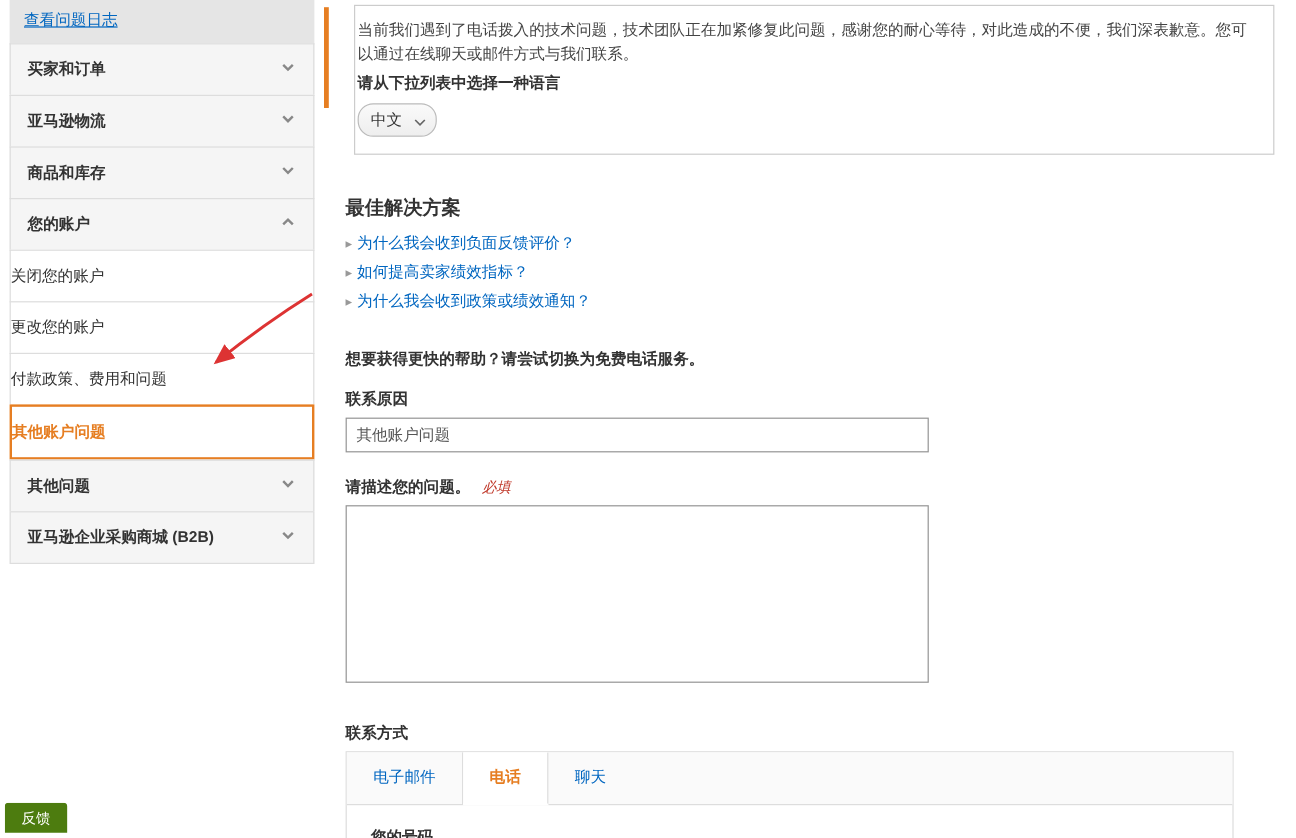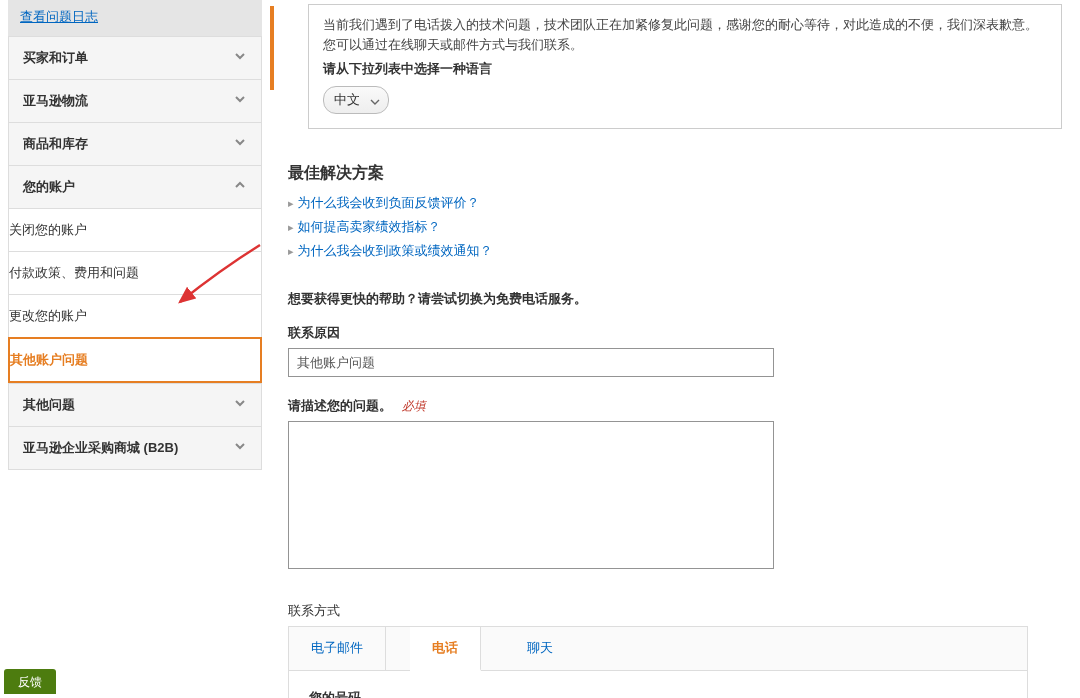--- a/index.html
+++ b/index.html
@@ -9,40 +9,40 @@
 .view-log { display: block; padding: 8px 0 10px 12px; color: #0066c0; font-size: 13px; background: #e5e5e5; text-decoration: underline; }
 .sidebar-item { display: flex; align-items: flex-start; justify-content: space-between; border: 1px solid #ddd; border-bottom: none; padding: 12px 14px; font-size: 13px; font-weight: bold; color: #333; cursor: pointer; background: #f5f5f5; }
 .sidebar-item:last-child { border-bottom: 1px solid #ddd; }
 .sidebar-sub { border: 1px solid #ddd; border-bottom: none; padding: 12px 0; font-size: 13px; color: #333; background: #fff; cursor: pointer; }
 .sidebar-sub.active { border: 2px solid #e67e22; color: #e67e22; font-weight: bold; }
 .chevron { width: 14px; height: 14px; flex-shrink: 0; }
 .chevron svg { width: 100%; height: 100%; display: block; stroke: #888; stroke-width: 2; fill: none; }
 
 .main { flex: 1; padding: 0 18px 10px 18px; overflow: auto; position: relative; }
 .orange-bar { position: absolute; left: 0; top: 6px; width: 4px; height: 84px; background: #e67e22; }
-.notice-box { border: 1px solid #ccc; padding: 10px 14px 14px 14px; margin-top: 4px; position: relative; margin-left: 20px; }
+.notice-box { border: 1px solid #ccc; padding: 10px 14px 14px 2px; margin-top: 4px; position: relative; margin-left: 7px; }
 .notice-text { font-size: 13px; line-height: 1.5; color: #444; }
 .notice-label { font-size: 13px; font-weight: bold; margin-top: 6px; color: #333; }
 .lang-select { margin-top: 8px; display: inline-flex; align-items: center; border: 1px solid #bbb; border-radius: 13px; padding: 4px 8px 4px 10px; background: linear-gradient(#fafafa,#eee); cursor: pointer; font-size: 13px; }
 .lang-select .caret { margin-left: 10px; }
 
 h2.best { font-size: 16px; font-weight: bold; margin-top: 34px; margin-bottom: 10px; color: #333; }
 .faq-link { display: flex; align-items: center; color: #0066c0; font-size: 13px; margin: 6px 0; cursor: pointer; }
 .faq-link .twisty { margin-right: 4px; font-size: 11px; color: #999; }
 
 .faster-help { font-size: 13px; font-weight: bold; margin-top: 30px; margin-bottom: 16px; }
 .field-label { font-size: 13px; font-weight: bold; margin-top: 8px; margin-bottom: 6px; }
 .reason-input { width: 486px; border: 1px solid #949494; padding: 6px 8px; font-size: 13px; color: #555; background: #fff; }
 .describe-label { font-size: 13px; font-weight: bold; margin-top: 20px; display: inline-block; }
 .required { color: #c0392b; font-size: 12px; font-style: italic; margin-left: 6px; }
 .textarea { width: 486px; height: 148px; border: 1px solid #949494; margin-top: 6px; resize: none; }
 
-.contact-method-label { font-size: 13px; font-weight: normal; margin-top: 30px; margin-bottom: 6px; }
+.contact-method-label { font-size: 13px; font-weight: bold; margin-top: 30px; margin-bottom: 6px; }
 .tab-box { border: 1px solid #ddd; width: 740px; }
-.tab-header { display: flex; border-bottom: 1px solid #ddd; background: #fafafa; gap: 24px; }
+.tab-header { display: flex; border-bottom: 1px solid #ddd; background: #fafafa; }
 .tab { padding: 12px 22px; font-size: 13px; color: #0066c0; cursor: pointer; border-right: 1px solid #ddd; }
 .tab.active { background: #fff; color: #e67e22; font-weight: bold; border-bottom: 2px solid #fff; margin-bottom: -1px; }
 .tab-body { padding: 18px 20px; }
 .phone-label { font-size: 13px; font-weight: bold; margin-bottom: 6px; }
 
 .feedback-tab { position: fixed; left: 4px; bottom: 4px; background: #4d7c0f; color: #fff; font-size: 12px; padding: 5px 14px 3px; border-radius: 3px 3px 0 0; cursor: pointer; }
 
 .arrow-annot { position: absolute; left: 170px; top: 240px; width: 110px; height: 70px; pointer-events: none; }
 .arrow-annot svg { width: 100%; height: 100%; }
 </style>
@@ -79,22 +79,22 @@
     </div>
     <div class="sidebar-item">
       <span>您的账户</span>
       <span class="chevron">
           <svg viewBox="0 0 14 14">
             <polyline points="3,9 7,5 11,9"></polyline>
           </svg>
         </span>
     </div>
     <div class="sidebar-sub">关闭您的账户</div>
+    <div class="sidebar-sub">更改您的账户</div>
     <div class="sidebar-sub">付款政策、费用和问题</div>
-    <div class="sidebar-sub">更改您的账户</div>
     <div class="sidebar-sub active">其他账户问题</div>
     <div class="sidebar-item">
       <span>其他问题</span>
       <span class="chevron">
           <svg viewBox="0 0 14 14">
             <polyline points="3,5 7,9 11,5"></polyline>
           </svg>
         </span>
     </div>
     <div class="sidebar-item">

